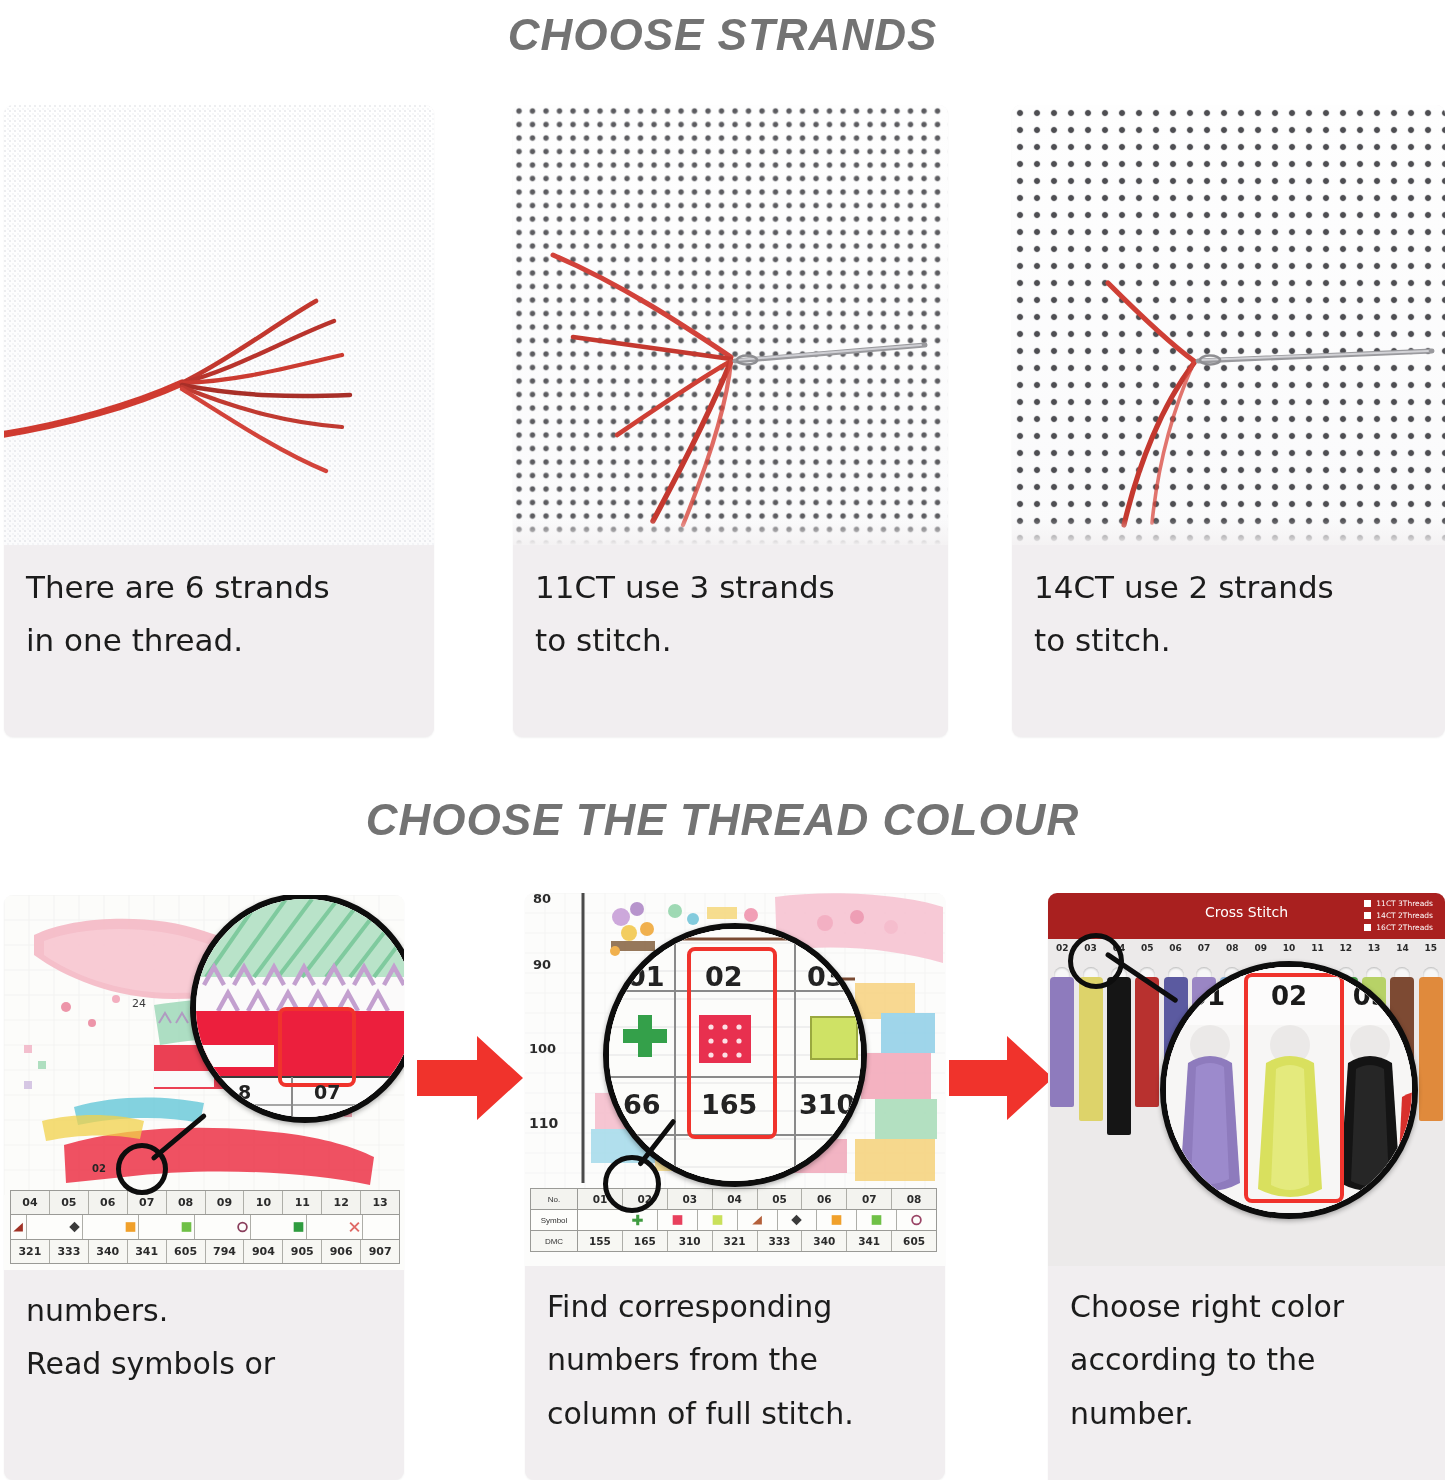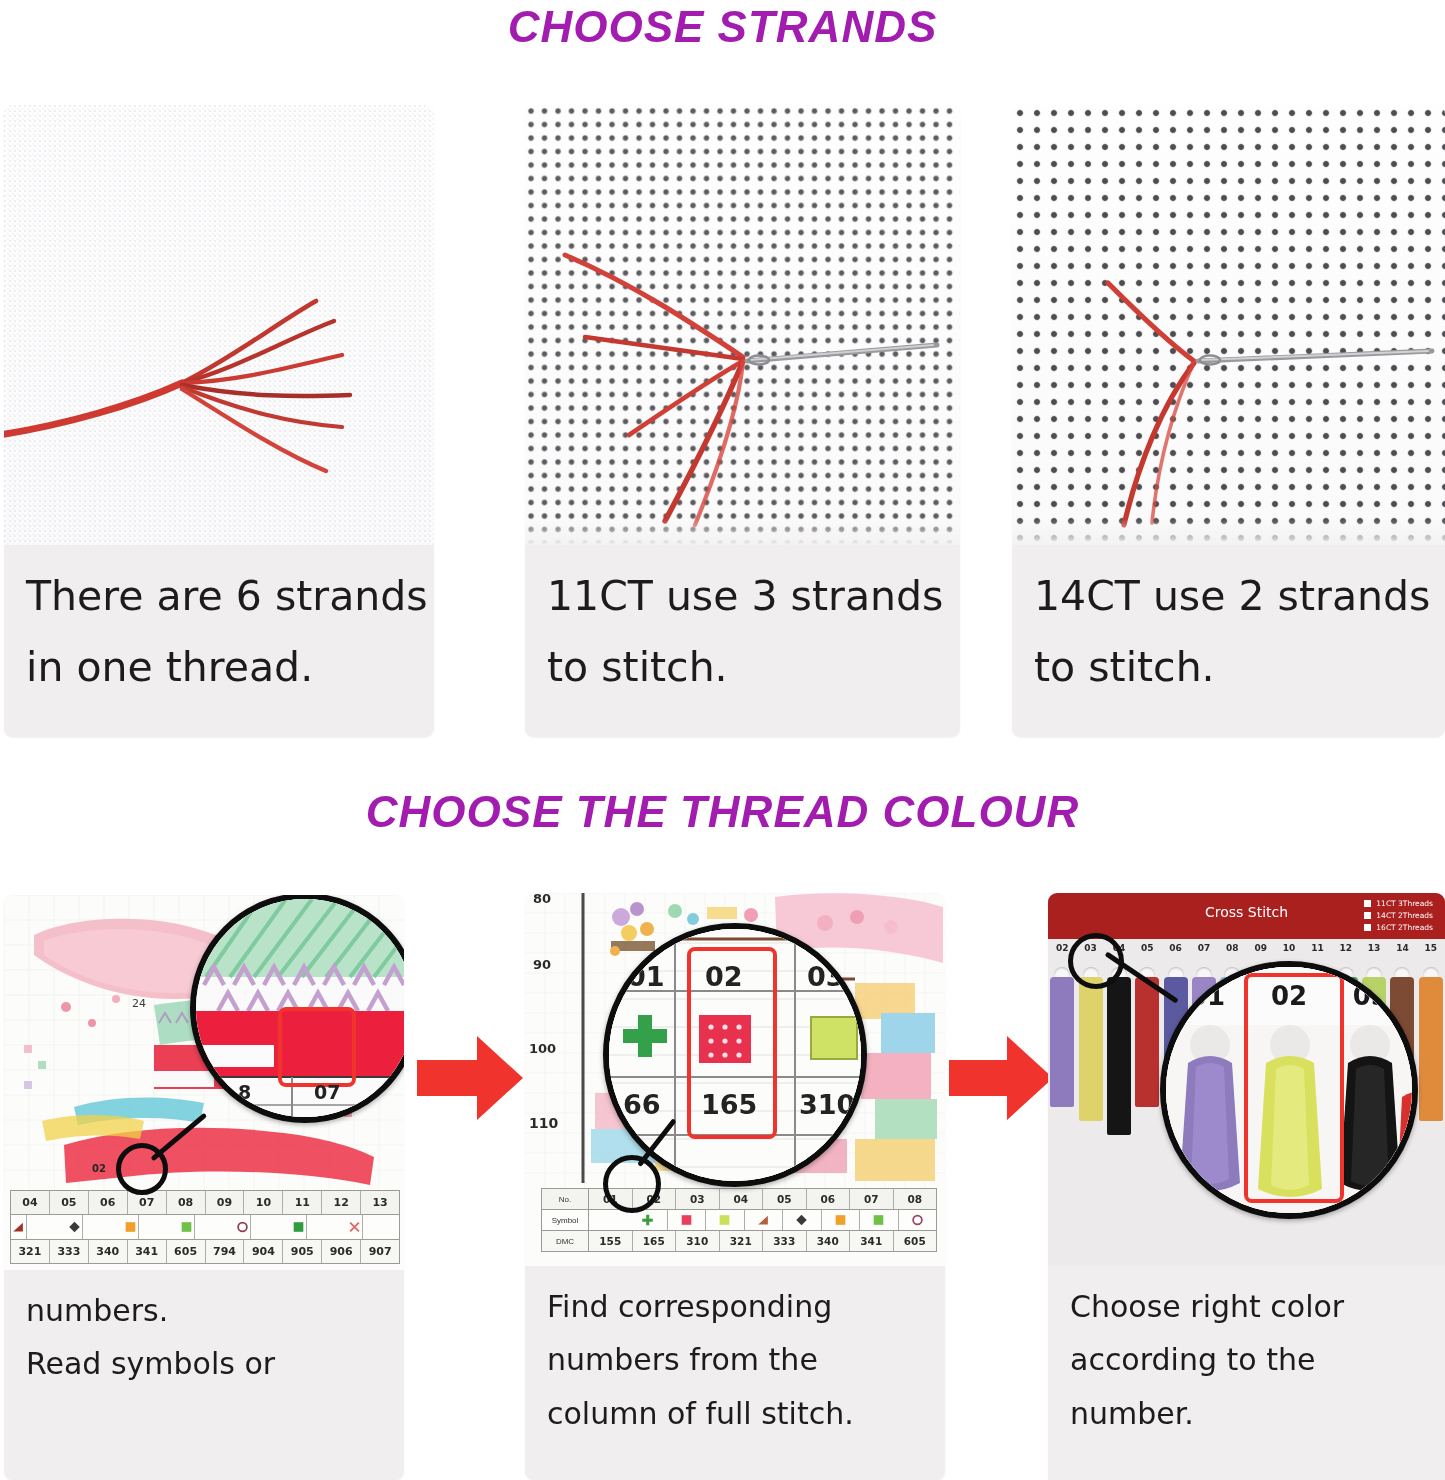--- a/index.html
+++ b/index.html
@@ -10,46 +10,47 @@
     position:relative;
   }
   .page{position:relative;width:1445px;height:1480px;background:#fff;}
 
   
   .section-heading{
     width:100%;
     text-align:center;
     font-weight:bold;
     font-style:italic;
-    color:#a21caf;
+    color:#737373;
     letter-spacing:1px;
     white-space:nowrap;
+    margin-top:8px;
   }
   #heading-strands{position:absolute;left:0;top:2px;font-size:44px;}
   #heading-colour{position:absolute;left:0;top:787px;font-size:44px;}
 
   
   .card{position:absolute;border-radius:9px;overflow:hidden;background:#f1eef0;
         box-shadow:0 1px 2px rgba(0,0,0,.06);}
   .photo{position:relative;width:100%;overflow:hidden;background:#fdfdfd;}
   .caption{
     box-sizing:border-box;
     background:#f1eef0;
     color:#1c1c1c;
-    font-size:41px;
+    font-size:31px;
     line-height:1.72;
     padding:16px 20px 10px 22px;
     font-family:"DejaVu Sans", sans-serif;
     font-weight:400;
   }
   .caption div{white-space:nowrap;}
 
   
   #card-strands   {left:4px;   top:105px; width:430px; height:632px;}
-  #card-11ct      {left:525px; top:105px; width:435px; height:632px;}
+  #card-11ct      {left:513px; top:105px; width:435px; height:632px;}
   #card-14ct      {left:1012px;top:105px; width:433px; height:632px;}
   #card-strands .photo,#card-11ct .photo,#card-14ct .photo{height:440px;}
 
   
   .plainfab{
     position:absolute;inset:0;
     background:
       radial-gradient(circle at 1px 1px, rgba(205,208,214,.55) .6px, transparent .9px) 0 0/5px 5px,
       radial-gradient(circle at 2px 2px, rgba(225,228,233,.5) .6px, transparent .9px) 2px 2px/5px 5px,
       linear-gradient(#ffffff,#fbfbfc);
@@ -96,21 +97,21 @@
     border:1px solid #9a9a96;}
   .sym-row{display:flex;flex:1;}
   .sym-cell{flex:1;border-right:1px solid #aeaea8;display:flex;align-items:center;justify-content:center;
     font-size:11px;font-weight:bold;color:#2b2b2b;font-family:"DejaVu Sans",sans-serif;}
   .sym-cell:last-child{border-right:none;}
   .sym-row.head{border-bottom:1px solid #9a9a96;background:#f3f3ef;}
   .sym-row.glyph{border-bottom:1px solid #9a9a96;background:#fdfdfb;gap:40px;}
   .sym-row.num{background:#f7f7f3;}
   .glyphbox{width:15px;height:14px;}
 
-  .sym2-table{position:absolute;left:16px;right:8px;bottom:14px;height:62px;
+  .sym2-table{position:absolute;left:5px;right:8px;bottom:14px;height:62px;
     display:flex;flex-direction:column;background:#f8f8f6;border:1px solid #9a9a96;}
   .sym2-table .sym-cell{font-size:10.5px;}
   .lbl-col{width:46px;flex:none !important;font-size:8px !important;color:#333;
     border-right:1px solid #9a9a96;display:flex;align-items:center;justify-content:center;}
 
   
   .mag{position:absolute;border-radius:50%;border:6px solid #0d0d0d;overflow:hidden;
        background:#fff;box-shadow:0 2px 5px rgba(0,0,0,.3);}
   .mag-inner{position:absolute;inset:0;}
   .leader{position:absolute;background:#0d0d0d;transform-origin:0 50%;border-radius:3px;}

